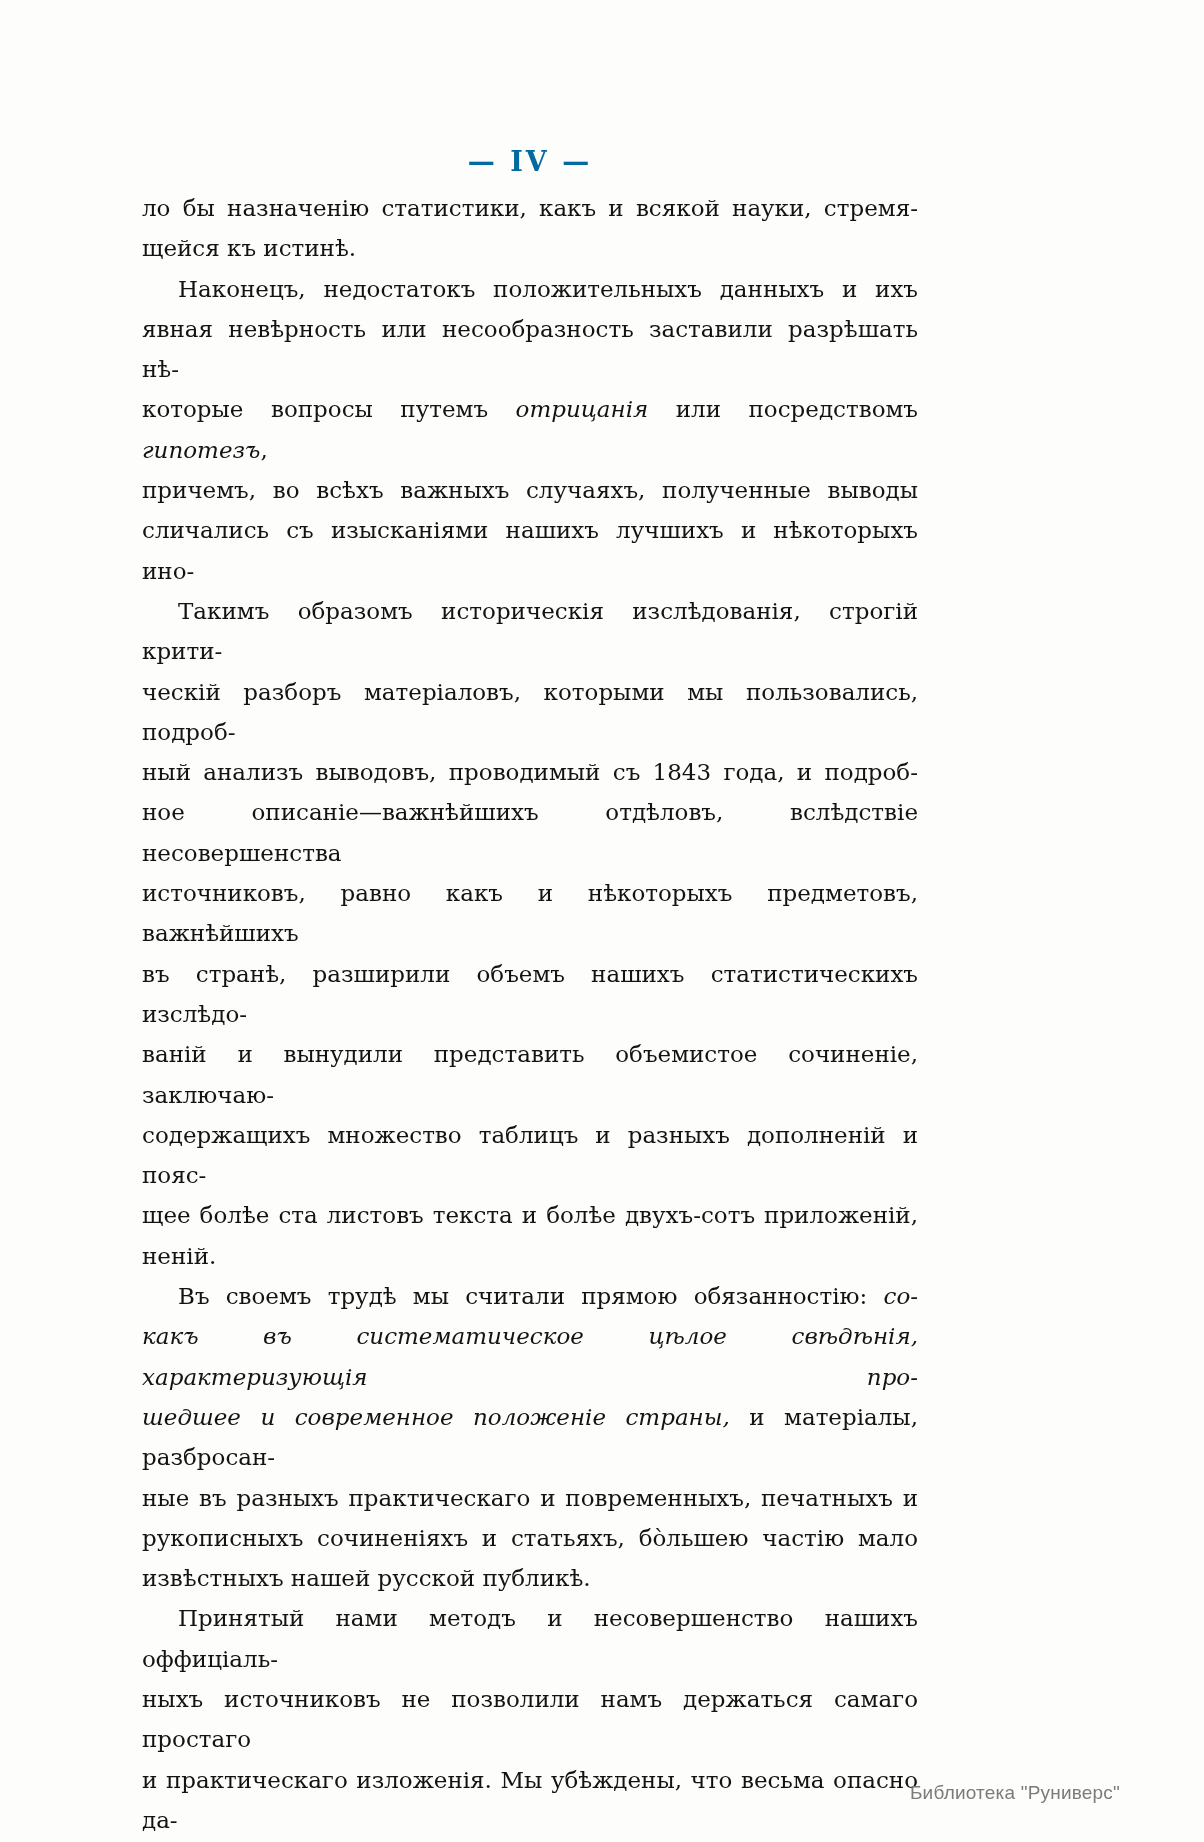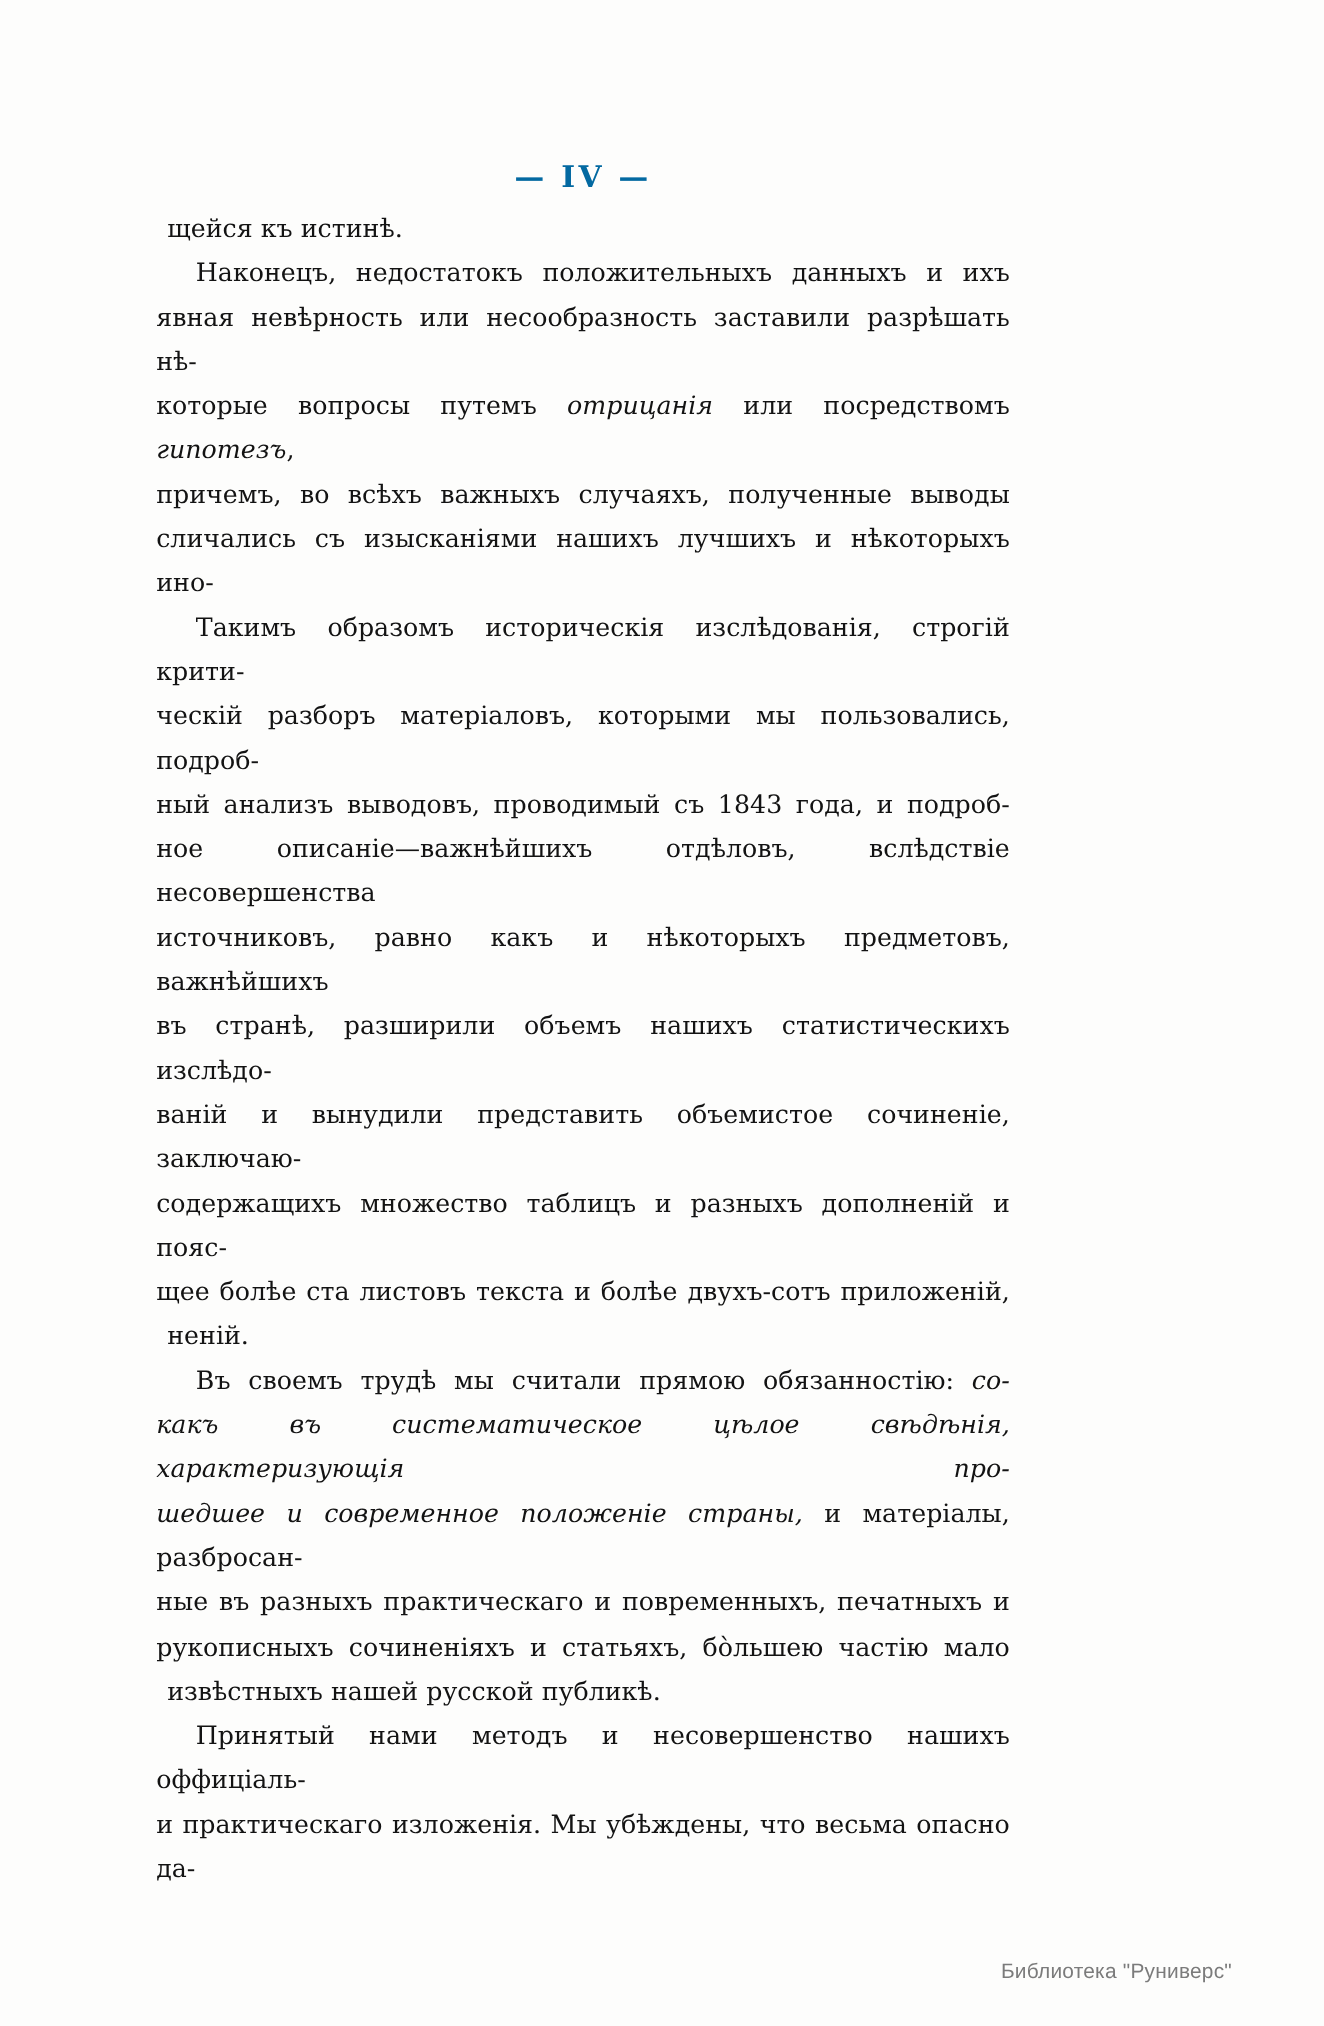--- a/index.html
+++ b/index.html
@@ -42,21 +42,20 @@
   .para { margin: 0; }
   .line {
     line-height: 40.3px;
     text-align: justify;
     text-align-last: justify;
     white-space: normal;
   }
   .line.last {
     text-align: left;
     text-align-last: left;
-    margin-left: 10px;
   }
   .line.indent {
     text-indent: 36px;
   }
   .seg-it { font-style: italic; }
   .watermark {
     position: absolute;
     top: 1782px;
     right: 84px;
     font-family: "Liberation Sans", sans-serif;
@@ -66,20 +65,21 @@
   }
 </style>
 </head>
 <body>
 
 <div class="scan-page">
   <div class="page-header">— IV —</div>
 
   <div class="text-block">
       <div class="para">
+        <div class="line"><span>ло бы назначенію статистики, какъ и всякой науки, стремя-</span></div>
         <div class="line last"><span>щейся къ истинѣ.</span></div>
       </div>
       <div class="para">
         <div class="line indent"><span>Наконецъ, недостатокъ положительныхъ данныхъ и ихъ</span></div>
         <div class="line"><span>явная невѣрность или несообразность заставили разрѣшать нѣ-</span></div>
         <div class="line"><span>которые вопросы путемъ </span><span class="seg-it">отрицанія</span><span> или посредствомъ </span><span class="seg-it">гипотезъ</span><span>,</span></div>
         <div class="line"><span>причемъ, во всѣхъ важныхъ случаяхъ, полученные выводы</span></div>
         <div class="line"><span>сличались съ изысканіями нашихъ лучшихъ и нѣкоторыхъ ино-</span></div>
       </div>
       <div class="para">
@@ -97,18 +97,19 @@
       <div class="para">
         <div class="line indent"><span>Въ своемъ трудѣ мы считали прямою обязанностію: </span><span class="seg-it">со-</span></div>
         <div class="line"><span class="seg-it">какъ въ систематическое цѣлое свѣдѣнія, характеризующія про-</span></div>
         <div class="line"><span class="seg-it">шедшее и современное положеніе страны,</span><span> и матеріалы, разбросан-</span></div>
         <div class="line"><span>ные въ разныхъ практическаго и повременныхъ, печатныхъ и</span></div>
         <div class="line"><span>рукописныхъ сочиненіяхъ и статьяхъ, бо̀льшею частію мало</span></div>
         <div class="line last"><span>извѣстныхъ нашей русской публикѣ.</span></div>
       </div>
       <div class="para">
         <div class="line indent"><span>Принятый нами методъ и несовершенство нашихъ оффиціаль-</span></div>
+        <div class="line"><span>ныхъ источниковъ не позволили намъ держаться самаго простаго</span></div>
         <div class="line"><span>и практическаго изложенія. Мы убѣждены, что весьма опасно да-</span></div>
       </div>
     </div>
 
   <div class="watermark">Библиотека "Руниверс"</div>
 </div>
 
 </body></html>

